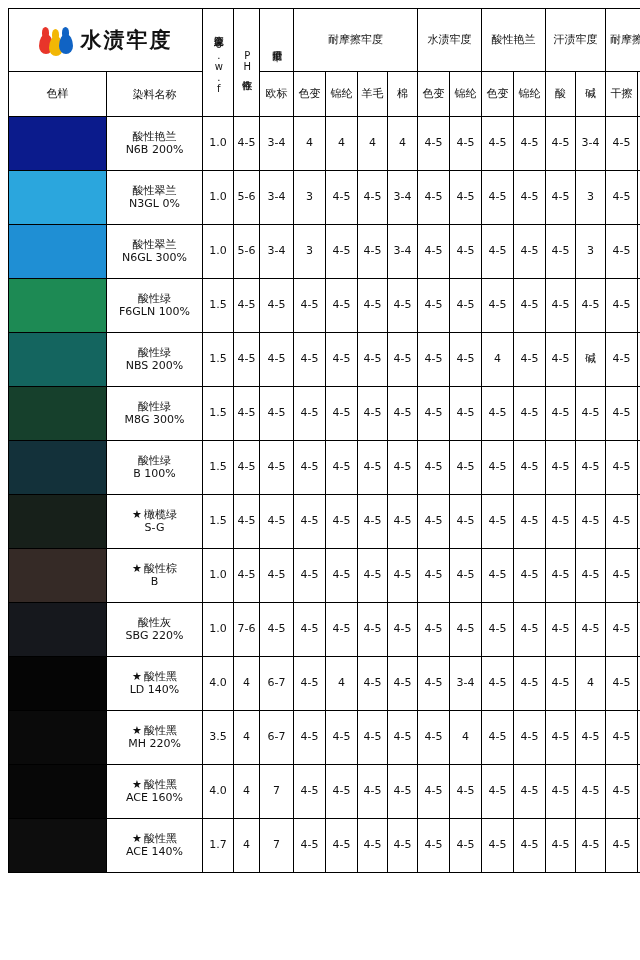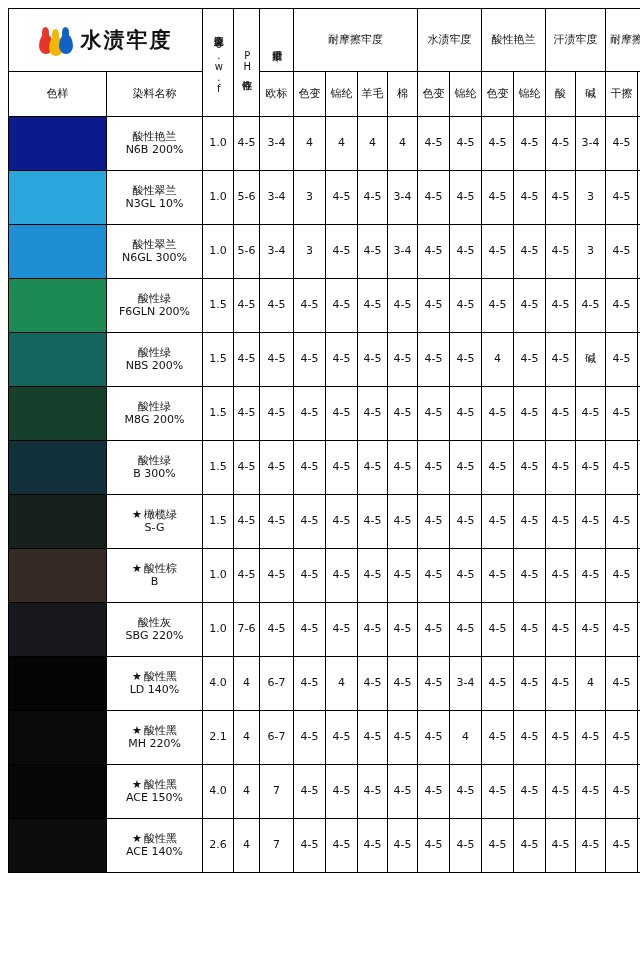--- a/index.html
+++ b/index.html
@@ -103,20 +103,21 @@
   }
   .sub-row td {
     height: 44px;
     font-size: 13px;
   }
   .colorhead {
     font-size: 14px;
   }
   .namehead {
     font-size: 14px;
+    font-family: Liberation Serif, serif;
   }
   
   tr.dye-row td { height: 53px; }
   td.swatch {
     padding: 0;
   }
   .swatch-fill {
     width: 100%;
     height: 53px;
     display: block;
@@ -232,21 +233,21 @@
           <td class="val">3-4</td>
           <td class="val">4-5</td>
           <td class="val">4-5</td>
         </tr>
         <tr class="dye-row">
           <td class="swatch">
             <span class="swatch-fill" style="background: rgb(43, 166, 221);"></span>
           </td>
           <td class="dyename">
             <span class="nm1">酸性翠兰</span>
-            <span class="nm2">N3GL 10%</span>
+            <span class="nm2">N3GL 0%</span>
           </td>
           <td class="val">1.0</td>
           <td class="val">5-6</td>
           <td class="val">3-4</td>
           <td class="val">3</td>
           <td class="val">4-5</td>
           <td class="val">4-5</td>
           <td class="val">3-4</td>
           <td class="val">4-5</td>
           <td class="val">4-5</td>
@@ -280,21 +281,21 @@
           <td class="val">3</td>
           <td class="val">4-5</td>
           <td class="val">4-5</td>
         </tr>
         <tr class="dye-row">
           <td class="swatch">
             <span class="swatch-fill" style="background: rgb(29, 138, 84);"></span>
           </td>
           <td class="dyename">
             <span class="nm1">酸性绿</span>
-            <span class="nm2">F6GLN 200%</span>
+            <span class="nm2">F6GLN 100%</span>
           </td>
           <td class="val">1.5</td>
           <td class="val">4-5</td>
           <td class="val">4-5</td>
           <td class="val">4-5</td>
           <td class="val">4-5</td>
           <td class="val">4-5</td>
           <td class="val">4-5</td>
           <td class="val">4-5</td>
           <td class="val">4-5</td>
@@ -328,21 +329,21 @@
           <td class="val">碱</td>
           <td class="val">4-5</td>
           <td class="val">4-5</td>
         </tr>
         <tr class="dye-row">
           <td class="swatch">
             <span class="swatch-fill" style="background: rgb(22, 64, 44);"></span>
           </td>
           <td class="dyename">
             <span class="nm1">酸性绿</span>
-            <span class="nm2">M8G 200%</span>
+            <span class="nm2">M8G 300%</span>
           </td>
           <td class="val">1.5</td>
           <td class="val">4-5</td>
           <td class="val">4-5</td>
           <td class="val">4-5</td>
           <td class="val">4-5</td>
           <td class="val">4-5</td>
           <td class="val">4-5</td>
           <td class="val">4-5</td>
           <td class="val">4-5</td>
@@ -352,21 +353,21 @@
           <td class="val">4-5</td>
           <td class="val">4-5</td>
           <td class="val">4-5</td>
         </tr>
         <tr class="dye-row">
           <td class="swatch">
             <span class="swatch-fill" style="background: rgb(19, 49, 58);"></span>
           </td>
           <td class="dyename">
             <span class="nm1">酸性绿</span>
-            <span class="nm2">B 300%</span>
+            <span class="nm2">B 100%</span>
           </td>
           <td class="val">1.5</td>
           <td class="val">4-5</td>
           <td class="val">4-5</td>
           <td class="val">4-5</td>
           <td class="val">4-5</td>
           <td class="val">4-5</td>
           <td class="val">4-5</td>
           <td class="val">4-5</td>
           <td class="val">4-5</td>
@@ -474,21 +475,21 @@
           <td class="val">4-5</td>
         </tr>
         <tr class="dye-row">
           <td class="swatch">
             <span class="swatch-fill" style="background: rgb(10, 10, 10);"></span>
           </td>
           <td class="dyename">
             <span class="nm1"><span class="star">★</span>酸性黑</span>
             <span class="nm2">MH 220%</span>
           </td>
-          <td class="val">2.1</td>
+          <td class="val">3.5</td>
           <td class="val">4</td>
           <td class="val">6-7</td>
           <td class="val">4-5</td>
           <td class="val">4-5</td>
           <td class="val">4-5</td>
           <td class="val">4-5</td>
           <td class="val">4-5</td>
           <td class="val">4</td>
           <td class="val">4-5</td>
           <td class="val">4-5</td>
@@ -496,21 +497,21 @@
           <td class="val">4-5</td>
           <td class="val">4-5</td>
           <td class="val">4-5</td>
         </tr>
         <tr class="dye-row">
           <td class="swatch">
             <span class="swatch-fill" style="background: rgb(7, 7, 7);"></span>
           </td>
           <td class="dyename">
             <span class="nm1"><span class="star">★</span>酸性黑</span>
-            <span class="nm2">ACE 150%</span>
+            <span class="nm2">ACE 160%</span>
           </td>
           <td class="val">4.0</td>
           <td class="val">4</td>
           <td class="val">7</td>
           <td class="val">4-5</td>
           <td class="val">4-5</td>
           <td class="val">4-5</td>
           <td class="val">4-5</td>
           <td class="val">4-5</td>
           <td class="val">4-5</td>
@@ -522,21 +523,21 @@
           <td class="val">4-5</td>
         </tr>
         <tr class="dye-row">
           <td class="swatch">
             <span class="swatch-fill" style="background: rgb(13, 13, 13);"></span>
           </td>
           <td class="dyename">
             <span class="nm1"><span class="star">★</span>酸性黑</span>
             <span class="nm2">ACE 140%</span>
           </td>
-          <td class="val">2.6</td>
+          <td class="val">1.7</td>
           <td class="val">4</td>
           <td class="val">7</td>
           <td class="val">4-5</td>
           <td class="val">4-5</td>
           <td class="val">4-5</td>
           <td class="val">4-5</td>
           <td class="val">4-5</td>
           <td class="val">4-5</td>
           <td class="val">4-5</td>
           <td class="val">4-5</td>

